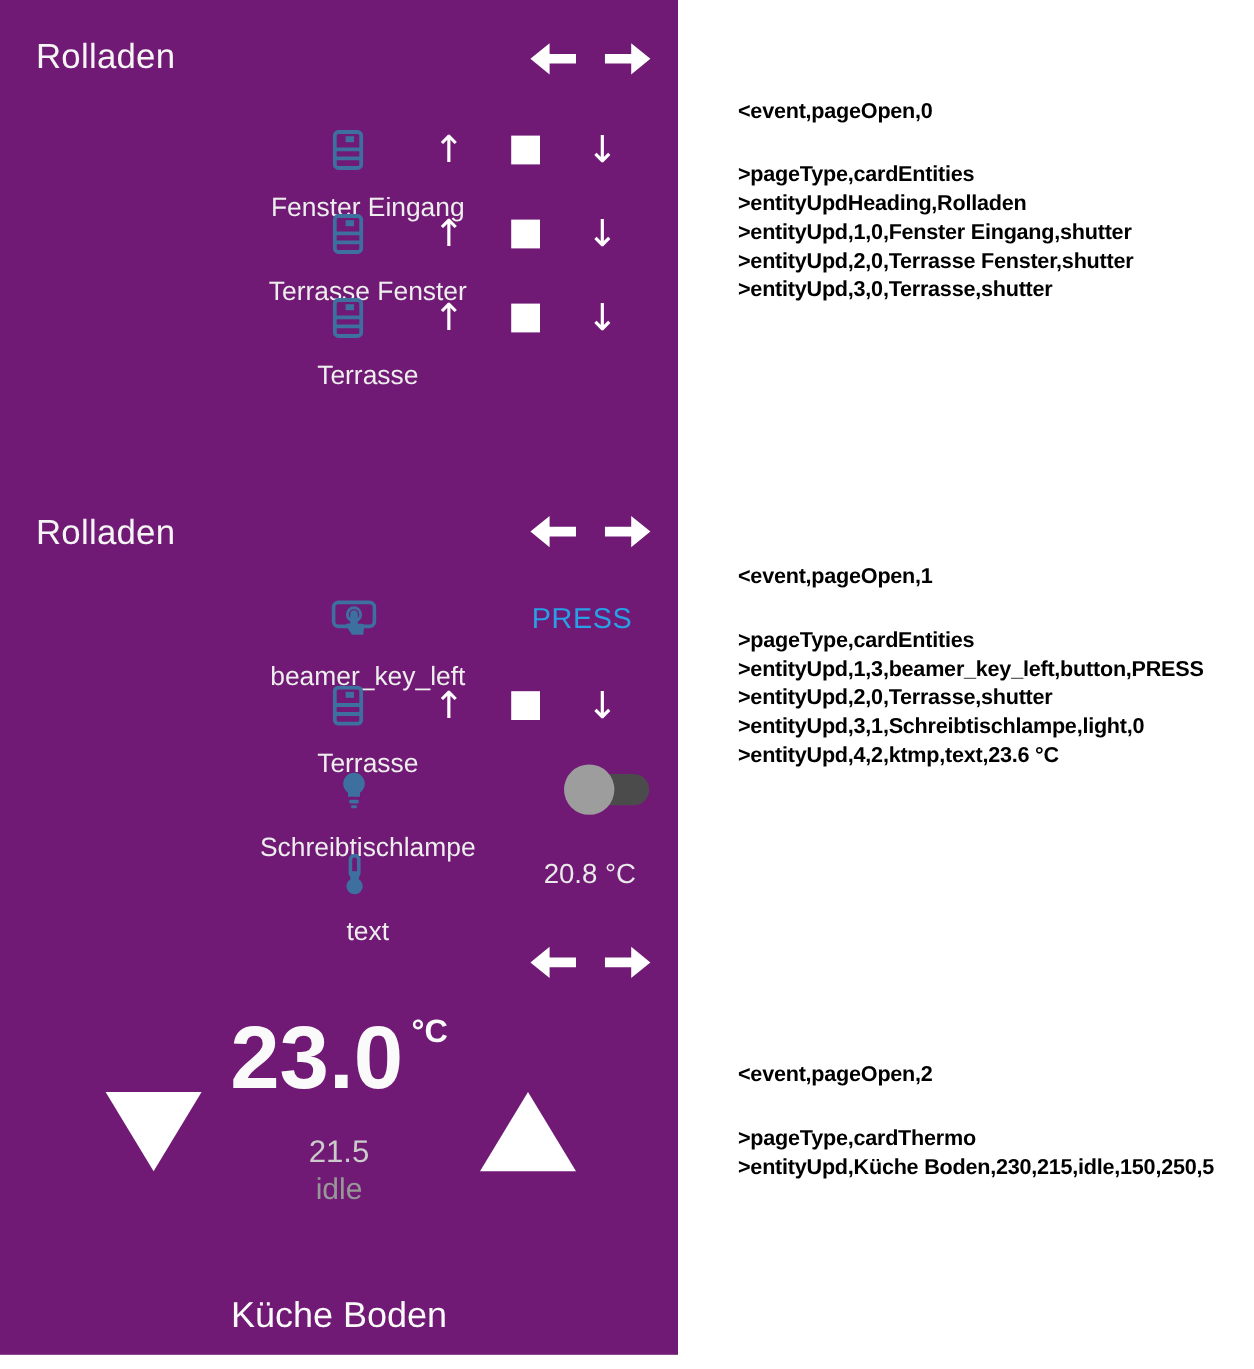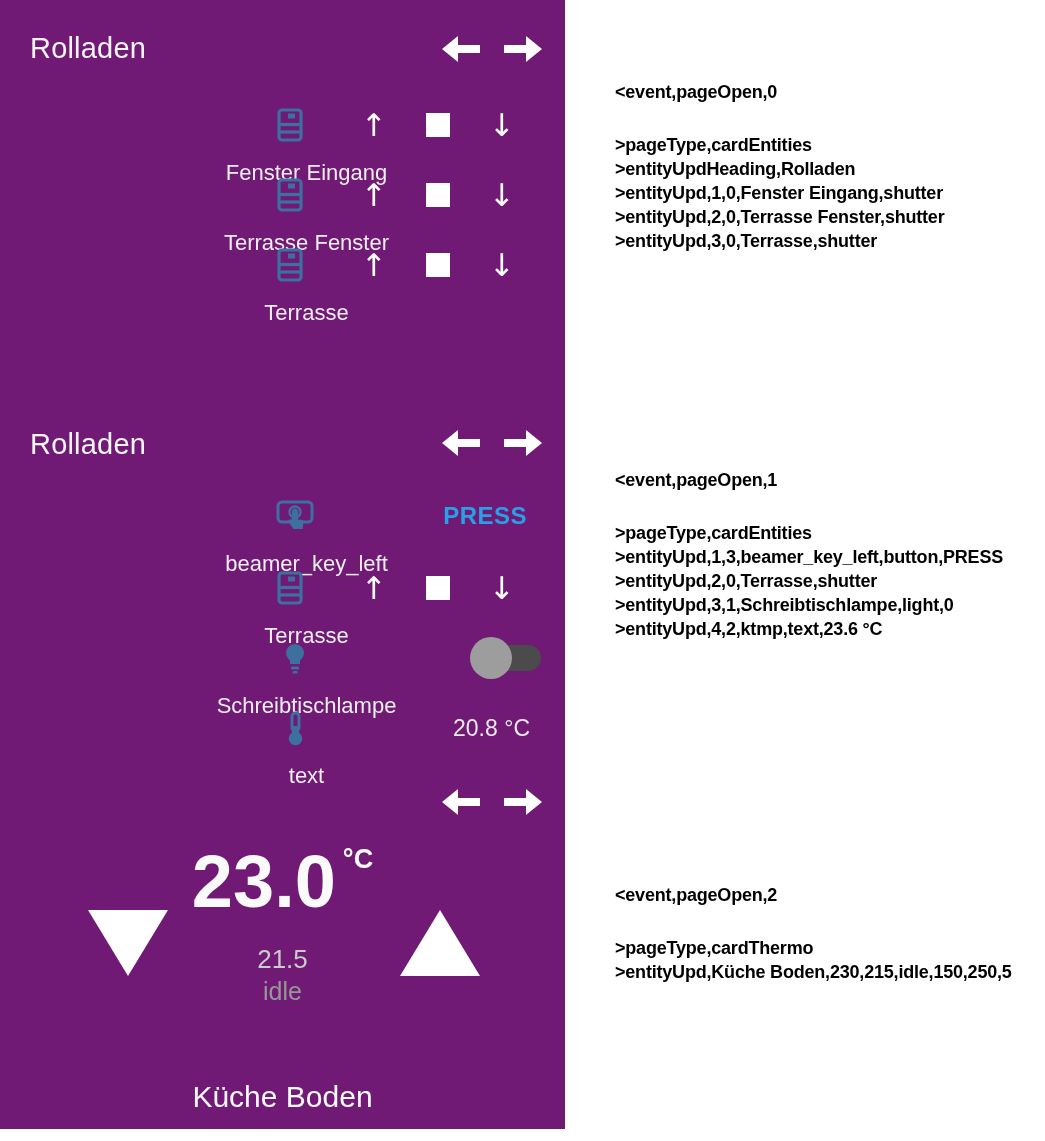--- a/index.html
+++ b/index.html
@@ -60,21 +60,21 @@
   }
   .ctl-glyph {
     font-family: "DejaVu Sans", sans-serif;
     font-size: 31px; color: #ffffff; line-height: 1;
   }
   .stop-square { width: 24px; height: 24px; background: #ffffff; }
 
   .press-btn {
     position: absolute; right: 38px; top: 0; height: 70px;
     display: flex; align-items: center;
-    font-size: 24px; font-weight: 700; letter-spacing: 0.5px;
+    font-size: 24px; font-weight: 400; letter-spacing: 0.5px;
     color: #28a0e6; cursor: pointer;
   }
   .row-value {
     position: absolute; right: 35px; top: 0; height: 70px;
     display: flex; align-items: center;
     font-size: 23px; color: #e9e9e9;
   }
   .toggle {
     position: absolute; right: 24px; top: 14px;
     width: 71px; height: 42px; cursor: pointer;

